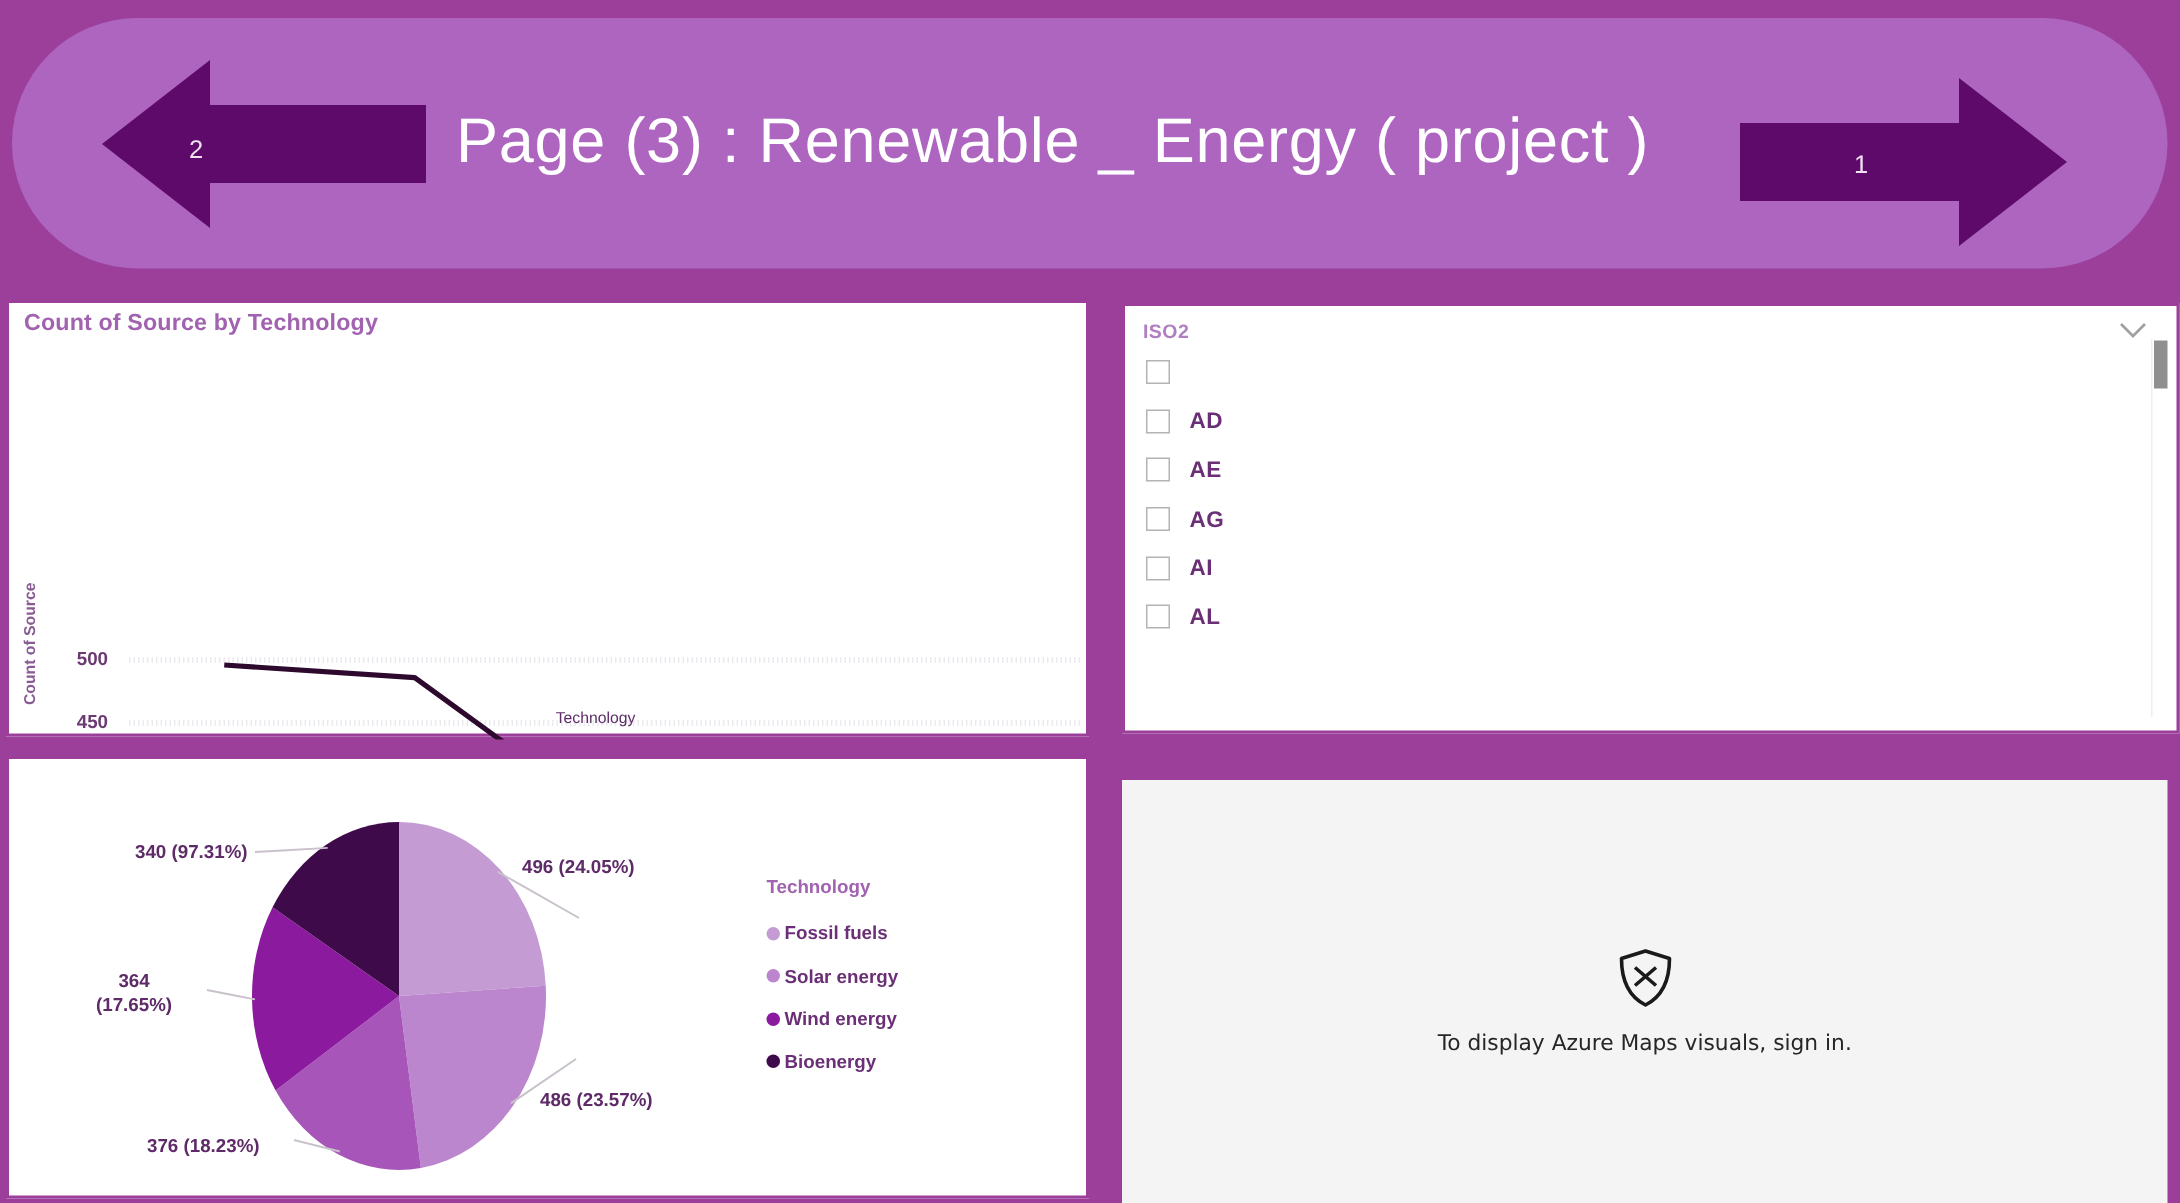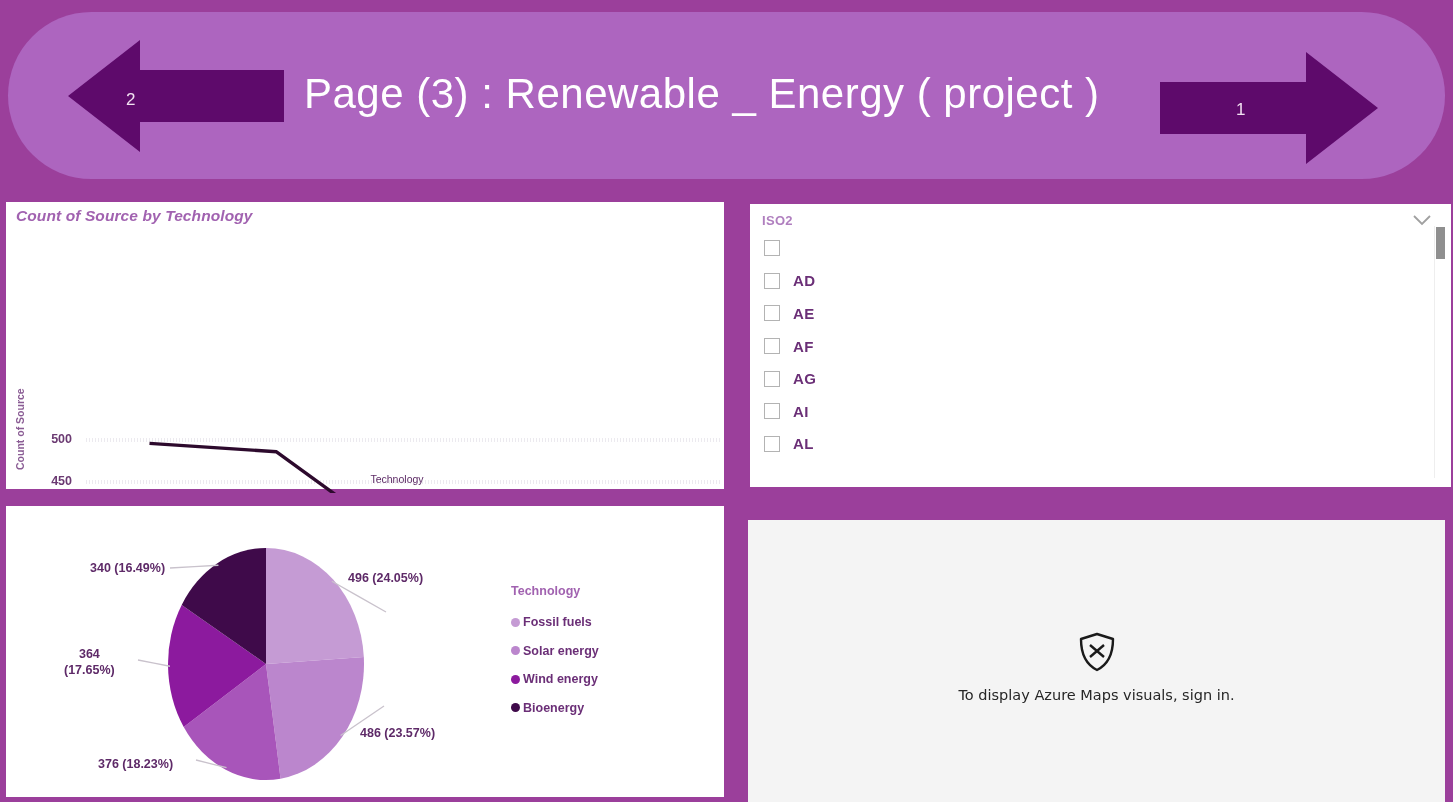--- a/index.html
+++ b/index.html
@@ -81,21 +81,20 @@
                        background: #f4f4f4; border: none; }
 
   .panel-title {
     position: absolute;
     left: 10px;
     top: 5px;
     font-size: 15.5px;
     font-weight: bold;
     color: #a162b0;
     letter-spacing: 0.1px;
-    font-style: italic;
   }
 
   
   #line-chart-area { position: absolute; left: 0; top: 0; width: 100%; height: 100%; }
   .linechart-svg { position: absolute; left: 0; top: 0; }
 
   .axis-tick {
     position: absolute;
     font-size: 12.5px;
     font-weight: bold;
@@ -334,24 +333,20 @@
       <div class="slicer-item">
         <div class="slicer-checkbox"></div>
         <span class="slicer-label">AD</span>
       </div>
       <div class="slicer-item">
         <div class="slicer-checkbox"></div>
         <span class="slicer-label">AE</span>
       </div>
       <div class="slicer-item">
         <div class="slicer-checkbox"></div>
-        <span class="slicer-label">AF</span>
-      </div>
-      <div class="slicer-item">
-        <div class="slicer-checkbox"></div>
         <span class="slicer-label">AG</span>
       </div>
       <div class="slicer-item">
         <div class="slicer-checkbox"></div>
         <span class="slicer-label">AI</span>
       </div>
       <div class="slicer-item">
         <div class="slicer-checkbox"></div>
         <span class="slicer-label">AL</span>
       </div>
@@ -371,21 +366,21 @@
       <polyline points="202.52751029045325,221.6346793518303 187.26375514522664,217.81733967591515 172,214" fill="none" stroke="#c9c2cc" stroke-width="1.3"></polyline>
       <polyline points="145.9788372319859,120.25143925300152 129.98941861599295,117.12571962650077 114,114" fill="none" stroke="#c9c2cc" stroke-width="1.3"></polyline>
       <polyline points="194.44538563314399,19.23423852893866 170.222692816572,20.61711926446933 146,22" fill="none" stroke="#c9c2cc" stroke-width="1.3"></polyline>
     </svg>
 
   <div id="pie-labels-layer">
       <div class="pie-datalabel" style="left: 342px; top: 64px;">496 (24.05%)</div>
       <div class="pie-datalabel" style="left: 354px; top: 219px;">486 (23.57%)</div>
       <div class="pie-datalabel" style="left: 92px; top: 250px;">376 (18.23%)</div>
       <div class="pie-datalabel" style="left: 58px; top: 140px; text-align: center;">364<br>(17.65%)</div>
-      <div class="pie-datalabel" style="left: 84px; top: 54px;">340 (16.49%)</div>
+      <div class="pie-datalabel" style="left: 84px; top: 54px;">340 (97.31%)</div>
     </div>
 
   <div id="pie-legend">
     <div id="pie-legend-title">Technology</div>
     <div id="pie-legend-rows">
         <div class="legend-row">
           <span class="legend-dot" style="background: rgb(197, 155, 212);"></span>
           <span class="legend-text">Fossil fuels</span>
         </div>
         <div class="legend-row">

